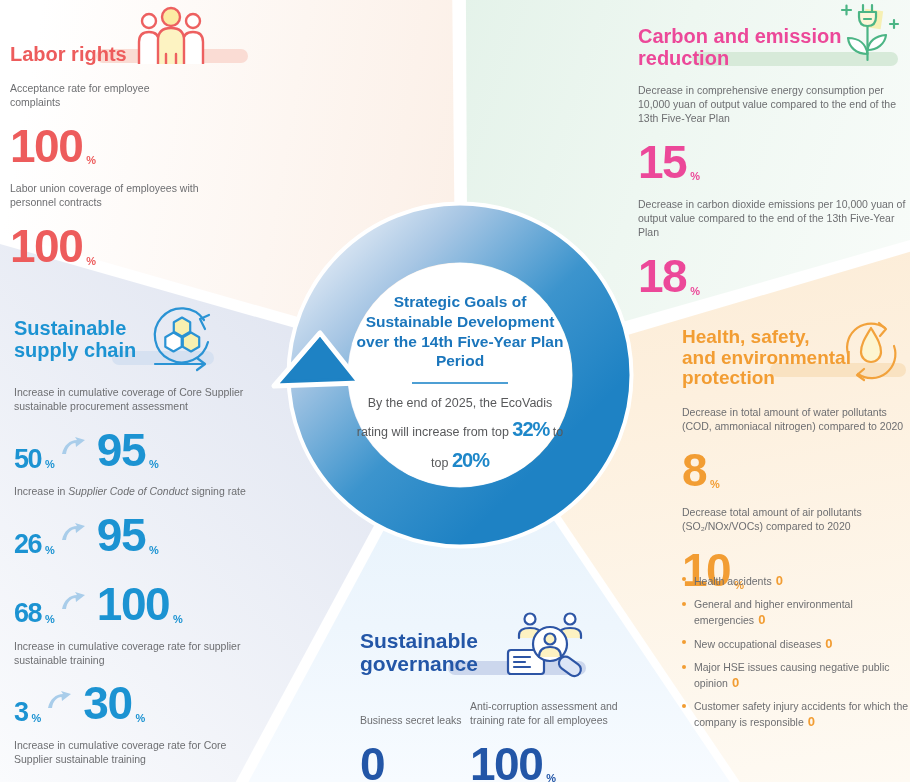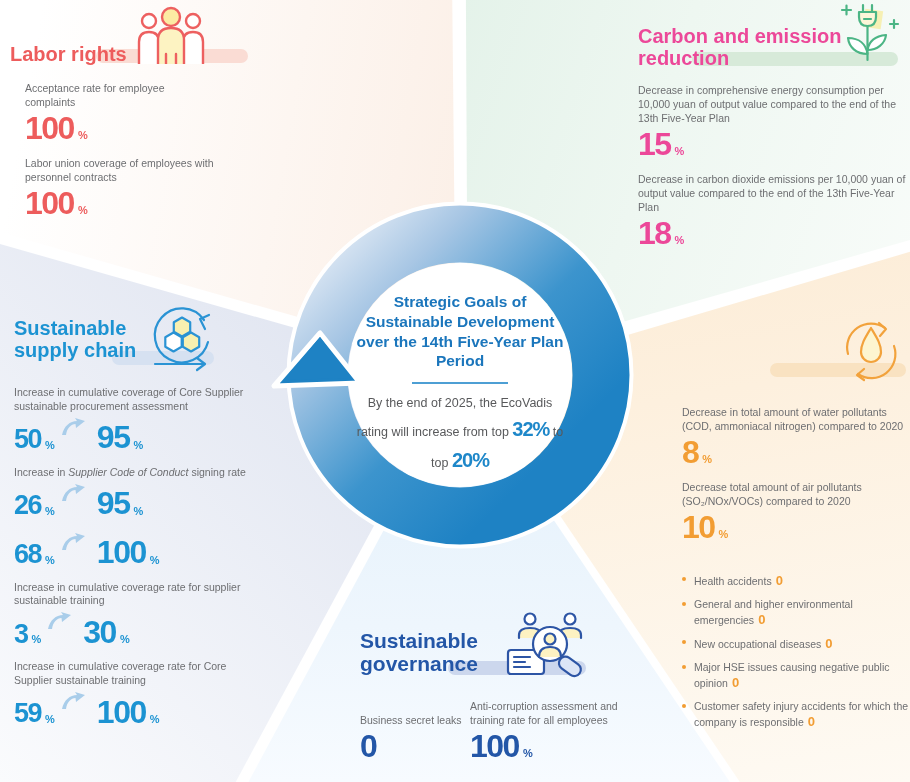--- a/index.html
+++ b/index.html
@@ -21,21 +21,21 @@
     clip-path:polygon(0 31.2%,50.1% 47.8%,25.9% 100%,0 100%);}
 
   .abs{position:absolute;}
   .sec-title{font-weight:700;font-size:20px;line-height:1.08;z-index:3;}
   .title-bar{position:absolute;height:14px;border-radius:7px;z-index:2;}
   .icon{position:absolute;z-index:3;}
   .stats{position:absolute;z-index:3;}
   .stat-label{font-size:10.5px;line-height:1.32;color:#6d6e71;margin-bottom:3px;}
   .value-row{display:flex;align-items:flex-end;margin-bottom:14px;}
   .num{font-weight:700;letter-spacing:-1.5px;line-height:.95;}
-  .big{font-size:32px;}
+  .big{font-size:46px;margin-top:12px;}
   .small-num{font-size:27px;}
   .unit{font-size:11px;font-weight:700;letter-spacing:0;margin-left:4px;padding-bottom:2px;}
   .trend{margin:0 5px 16px 5px;flex:0 0 auto;}
   .range-row{display:flex;align-items:flex-end;margin-bottom:13px;}
   .range-row .to-wrap{margin-left:6px;}
 
   
   .c-red{color:#ed5c5c;} .c-green{color:#ec4899;} .c-blue{color:#1c93d2;}
   .c-orange{color:#f29d33;} .c-navy{color:#2356a7;}
 
@@ -70,21 +70,21 @@
     <g fill="#fff" stroke="#ed6060" stroke-width="2.4" stroke-linecap="round" stroke-linejoin="round">
       <circle cx="16" cy="15" r="7"></circle>
       <circle cx="60" cy="15" r="7"></circle>
       <path d="M6 58 V36 q0-10 10-10 q10 0 10 10 V58"></path>
       <path d="M50 58 V36 q0-10 10-10 q10 0 10 10 V58"></path>
       <circle cx="38" cy="11" r="9" fill="#fceba3"></circle>
       <path d="M25 58 V34 q0-12 13-12 q13 0 13 12 V58" fill="#fdf3c2"></path>
       <path d="M33 58 V48 M43 58 V48" fill="none"></path>
     </g>
   </svg>
-  <div class="stats" style="left:25px;top:82px;width:190px;">
+  <div class="stats" style="left:10px;top:82px;width:190px;">
     <div>
       <div class="stat-label">Acceptance rate for employee complaints</div>
       <div class="value-row">
         <span class="num big c-red">100</span>
         <span class="unit c-red">%</span>
       </div>
     </div>
     <div>
       <div class="stat-label">Labor union coverage of employees with personnel contracts</div>
       <div class="value-row">
@@ -200,20 +200,25 @@
         <svg class="trend" width="26" height="20" viewBox="0 0 26 20">
             <path d="M2 18 C4 9 10 4 17 4 L15 1 L25 4 L16 11 L15.5 7 C11 7 7 11 6 18 Z" fill="#a9cdea"></path>
           </svg>
         <span class="num big c-blue to-wrap">100</span>
         <span class="unit c-blue">%</span>
       </div>
     </div>
   </div>
 
   <div class="title-bar" style="left:770px;top:363px;width:136px;background:#f9e2c1;"></div>
+  <div class="abs sec-title c-orange" style="left:682px;top:327px;font-size:19px;">
+    <div>Health, safety,</div>
+    <div>and environmental</div>
+    <div>protection</div>
+  </div>
   <svg class="icon" style="left:838px;top:318px;" width="66" height="66" viewBox="0 0 66 66">
     <g fill="none" stroke="#f2a23c" stroke-width="2.2" stroke-linecap="round" stroke-linejoin="round">
       <path d="M33 10 C27 20 23 26 23 34 a10 10 0 0 0 20 0 C43 26 39 20 33 10 Z" fill="#fdf5d0"></path>
       <path d="M10 36 A 24 24 0 0 1 47 10"></path>
       <path d="M41 5 L48 11 L42 18"></path>
       <path d="M56 28 A 24 24 0 0 1 20 56"></path>
       <path d="M26 51 L19 57 L26 62"></path>
     </g>
   </svg>
   <div class="stats" style="left:682px;top:406px;width:232px;">

